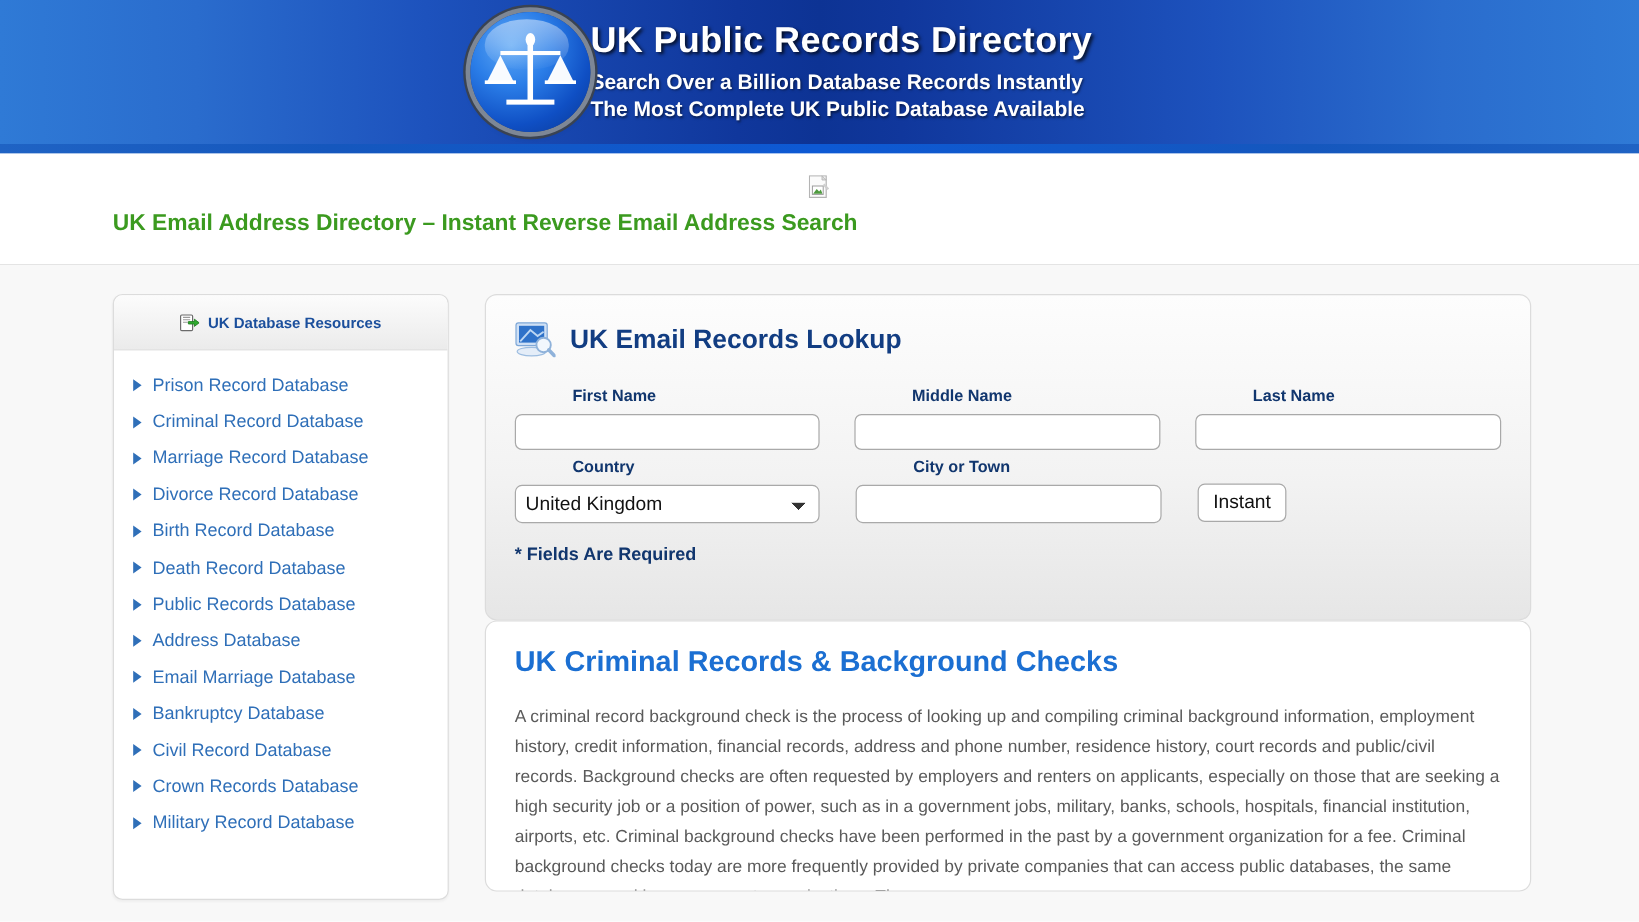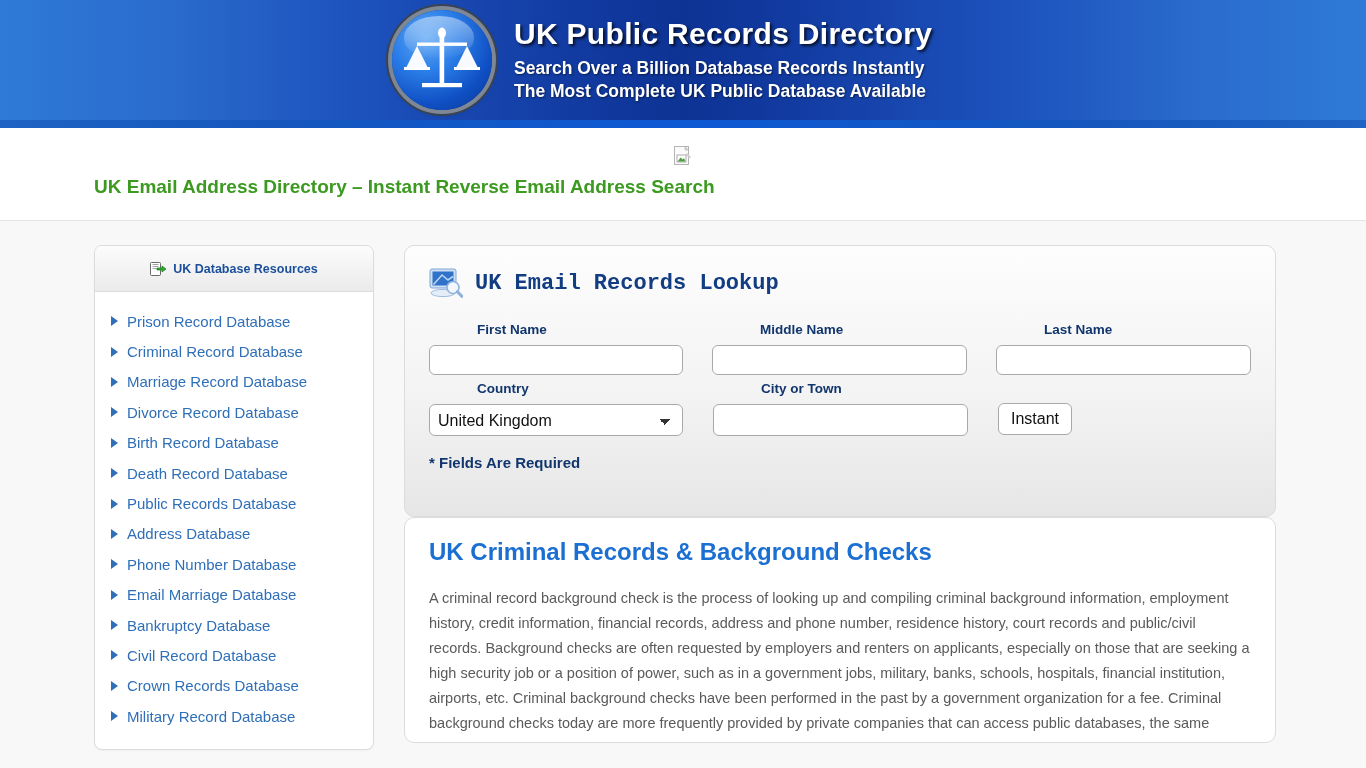--- a/index.html
+++ b/index.html
@@ -41,21 +41,21 @@
   }
   .logo-badge::before {
     content:""; position:absolute;
     left: 12%; top: 6%; width: 70%; height: 42%;
     border-radius: 50% 50% 46% 46%;
     background: linear-gradient(to bottom, rgba(255,255,255,.46), rgba(255,255,255,.02));
     pointer-events:none;
   }
   .logo-badge svg { position: absolute; left: 0; top: 0; }
 
-  .header-text { margin-left: 22px; }
+  .header-text { }
   .site-title {
     color: #ffffff;
     font-size: 30px; font-weight: bold;
     letter-spacing: .3px;
     text-shadow: 2px 2px 3px rgba(0,0,0,.75);
     margin: 0 0 6px 0;
     white-space: nowrap;
   }
   .site-tagline {
     color: #ffffff;
@@ -130,21 +130,21 @@
   
   .main-col { margin-left: 30px; width: 872px; }
 
   .panel {
     border: 1px solid #dcdcdc;
     border-radius: 10px;
     background: linear-gradient(to bottom, #fdfdfd 0%, #f3f3f3 55%, #e6e6e6 100%);
     padding: 22px 24px 26px 24px;
     height: 272px;
   }
-  .panel-head { display:flex; align-items:center; gap: 12px; margin-bottom: 24px; font-family: Liberation Mono, monospace; }
+  .panel-head { display:flex; align-items:center; gap: 12px; margin-bottom: 24px; }
   .panel-title { color:#123d82; font-size: 22px; font-weight: bold; }
 
   .form-row { display:flex; margin-bottom: 6px; }
   .field { display:flex; flex-direction:column; }
   .field-label {
     color:#11366e; font-size: 13.5px; font-weight:bold; margin-bottom: 8px; padding-left: 48px;
   }
   .txt {
     height: 30px; border:1px solid #a9a9a9; border-radius: 6px;
     background:#fff; font-size: 14px; padding: 0 8px;
@@ -279,24 +279,20 @@
         <li class="sidebar-item">
           <span class="tri"></span>
           <a class="sidebar-link" href="#">Public Records Database</a>
         </li>
         <li class="sidebar-item">
           <span class="tri"></span>
           <a class="sidebar-link" href="#">Address Database</a>
         </li>
         <li class="sidebar-item">
           <span class="tri"></span>
-          <a class="sidebar-link" href="#">Phone Number Database</a>
-        </li>
-        <li class="sidebar-item">
-          <span class="tri"></span>
           <a class="sidebar-link" href="#">Email Marriage Database</a>
         </li>
         <li class="sidebar-item">
           <span class="tri"></span>
           <a class="sidebar-link" href="#">Bankruptcy Database</a>
         </li>
         <li class="sidebar-item">
           <span class="tri"></span>
           <a class="sidebar-link" href="#">Civil Record Database</a>
         </li>

